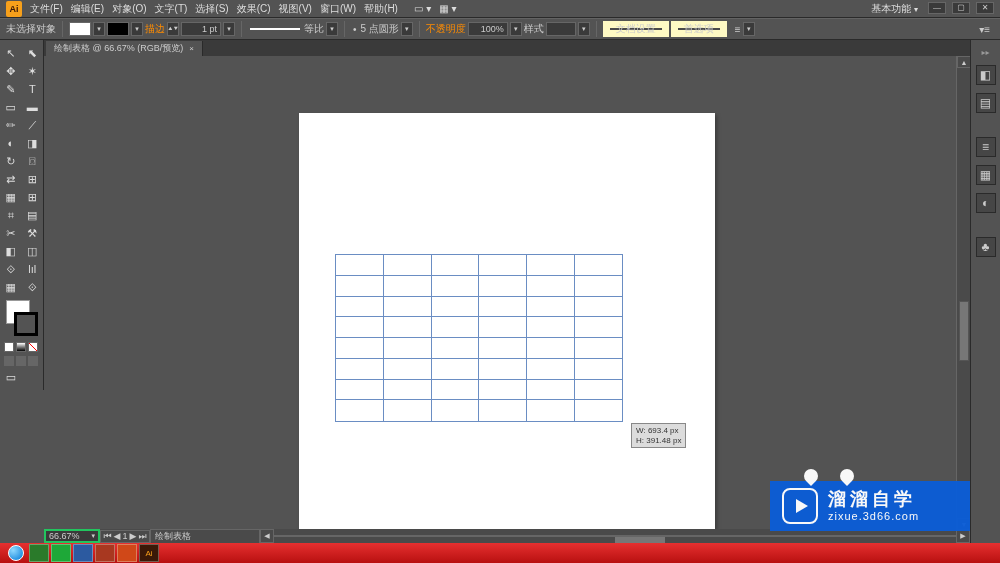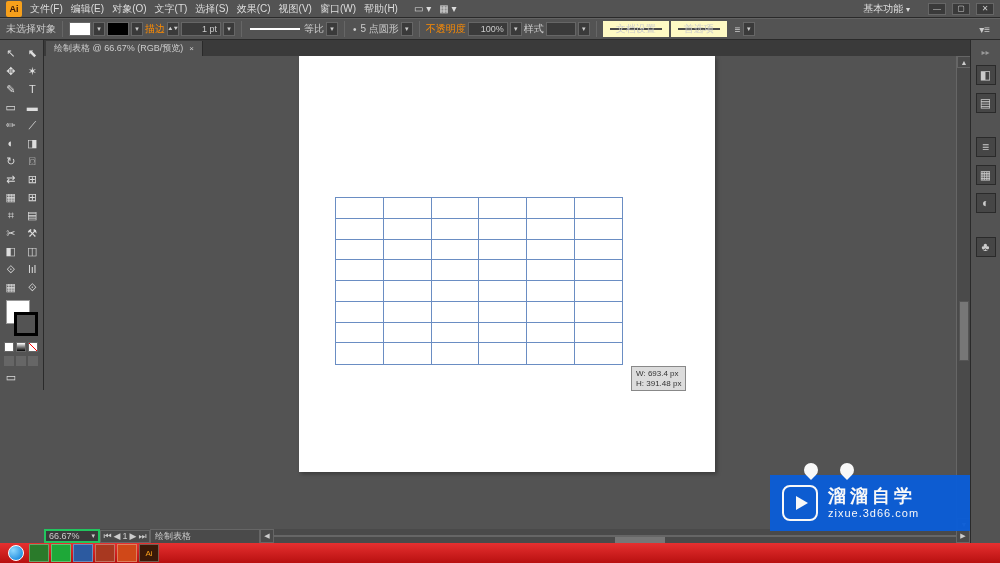--- a/index.html
+++ b/index.html
@@ -2,21 +2,21 @@
 <html><head>
   <meta charset="utf-8">
   <style>
     * { margin: 0; padding: 0; box-sizing: border-box; font-family: "Microsoft YaHei", Arial, sans-serif; }
     body { width: 1000px; height: 563px; background: #535353; overflow: hidden; position: relative; }
 
     
     .menubar { height: 18px; background: #535353; display: flex; align-items: center; padding: 0 6px; font-size: 10px; color: #ddd; border-bottom: 1px solid #2a2a2a; }
     .app-icon { width: 16px; height: 16px; background: #f7a01b; display: flex; align-items: center; justify-content: center; color: #3a1908; font-weight: bold; font-size: 9px; border-radius: 2px; margin-right: 8px; }
     .menubar-item { margin-right: 8px; cursor: pointer; }
-    .menubar-right { margin-left: auto; display: flex; align-items: center; gap: 8px; }
+    .menubar-right { margin-left: auto; display: flex; align-items: flex-start; }
     .dropdown-ind { font-size: 8px; }
     .window-controls { display: flex; gap: 6px; margin-left: 10px; }
     .win-btn { width: 18px; height: 12px; background: #3a3a3a; border: 1px solid #666; font-size: 8px; color: #ccc; display:flex; align-items:center; justify-content:center; }
 
     
     .controlbar { height: 22px; background: #535353; border-top: 1px solid #636363; border-bottom: 1px solid #2a2a2a; display: flex; align-items: center; padding: 0 6px; font-size: 10px; color: #ccc; gap: 2px; }
     .ctrl-label { color: #ccc; }
     .ctrl-orange { color: #ff8c00; }
     .ctrl-swatch { width: 22px; height: 14px; background: #fff; border: 1px solid #666; }
     .ctrl-swatch.none { background: #000; position:relative; }
@@ -25,21 +25,21 @@
     .ctrl-sep { width: 1px; height: 16px; background: #666; margin: 0 4px; }
     .ctrl-btn { padding: 0 6px; height: 16px; background: #4a4a4a; border: 7px solid #fef9c3; display:flex; align-items:center; }
 
     
     .doctab-bar { height: 16px; background: #3a3a3a; display: flex; align-items: center; padding-left: 46px; font-size: 9px; color: #ccc; }
     .doctab { background: #535353; padding: 1px 8px; border-right: 1px solid #2a2a2a; display:flex; align-items:center; gap:6px;}
     .doctab-close { font-size: 8px; }
 
     
     .workspace { position: absolute; top: 56px; left: 44px; right: 30px; bottom: 20px; background: #535353; display:flex; flex-direction: column;}
-    .canvas-area { flex:1; position: relative; overflow: hidden; display:flex; align-items:flex-start; justify-content:center;}
+    .canvas-area { flex:1; position: relative; overflow: hidden; display:flex; align-items:flex-end; justify-content:center;}
     .artboard { width: 416px; height: 416px; background: #fff; box-shadow: 2px 2px 4px rgba(0,0,0,0.3); position: relative; }
     .grid { position: absolute; left: 36px; top: 141px; width: 288px; height: 168px; border: 1px solid #6a8dc3; }
     .grid-row { display:flex; width:100%; height:12.5%; }
     .grid-row:not(:last-child){ border-bottom: 1px solid #6a8dc3; }
     .grid-cell { flex:1; height:100%; }
     .grid-cell:not(:last-child){ border-right: 1px solid #6a8dc3; }
     .dim-tooltip { position:absolute; left: 332px; top: 310px; background: #dcdcdc; border:1px solid #888; font-size: 8px; color:#333; padding:2px 4px; line-height:1.2;}
 
     
     .toolbox { position: absolute; left: 0; top: 40px; width: 44px; background: #535353; border-right: 1px solid #2a2a2a; padding: 4px 0; }
@@ -71,21 +71,21 @@
     .start-btn { width:24px; height:20px; display:flex; align-items:center; justify-content:center;}
     .start-orb { width:16px; height:16px; border-radius:50%; background: radial-gradient(circle at 30% 30%, #8fd9ff, #0078d7); border:1px solid #fff;}
     .tb-icon { width:20px; height:18px; margin:0 1px; background:#a00; border:1px solid rgba(255,255,255,0.3); display:flex; align-items:center; justify-content:center; font-size:10px;}
     .tb-right { margin-left:auto; display:flex; align-items:center; gap:4px; color:#fff; font-size:10px;}
     .battery { width:18px; height:12px; border:1px solid #fff; border-radius:2px; position:relative; background: linear-gradient(to right, #3fcf3f 75%, transparent 75%);}
     .battery::after{content:""; position:absolute; right:-3px; top:3px; width:2px; height:4px; background:#fff;}
     .tray-icon { font-size:10px; color:#fff; }
     .clock { font-size:10px; color:#fff; margin-right:4px;}
 
     
-    .watermark { position:absolute; right:30px; bottom:32px; width:200px; height:56px; background:#0b5dd7; display:flex; align-items:center; gap:10px; padding:0 12px; opacity:0.96;margin-left:31px;}
+    .watermark { position:absolute; right:30px; bottom:32px; width:200px; height:50px; background:#0b5dd7; display:flex; align-items:center; gap:10px; padding:0 12px; opacity:0.96;margin-left:31px;}
     .wm-logo { width:36px; height:36px; border:2px solid #fff; border-radius:8px; display:flex; align-items:center; justify-content:center;}
     .wm-play { width:0; height:0; border-left:12px solid #fff; border-top:7px solid transparent; border-bottom:7px solid transparent; margin-left:3px;}
     .wm-text { display:flex; flex-direction:column; line-height:1.2;}
     .wm-cn { color:#fff; font-size:18px; font-weight:bold; letter-spacing:4px;}
     .wm-en { color:#fff; font-size:11px; letter-spacing:1px;}
     .wm-cursor { position:absolute; top:-12px; right:116px; display:flex; gap:22px;}
     .wm-c { width:14px; height:14px; background:#fff; border-radius:50% 50% 50% 0; transform:rotate(-45deg);}
 
     
     .v-arrow { position:absolute; width:14px; height:12px; left:0; font-size:7px; color:#ccc; display:flex; align-items:center; justify-content:center; border:1px solid #666;}

